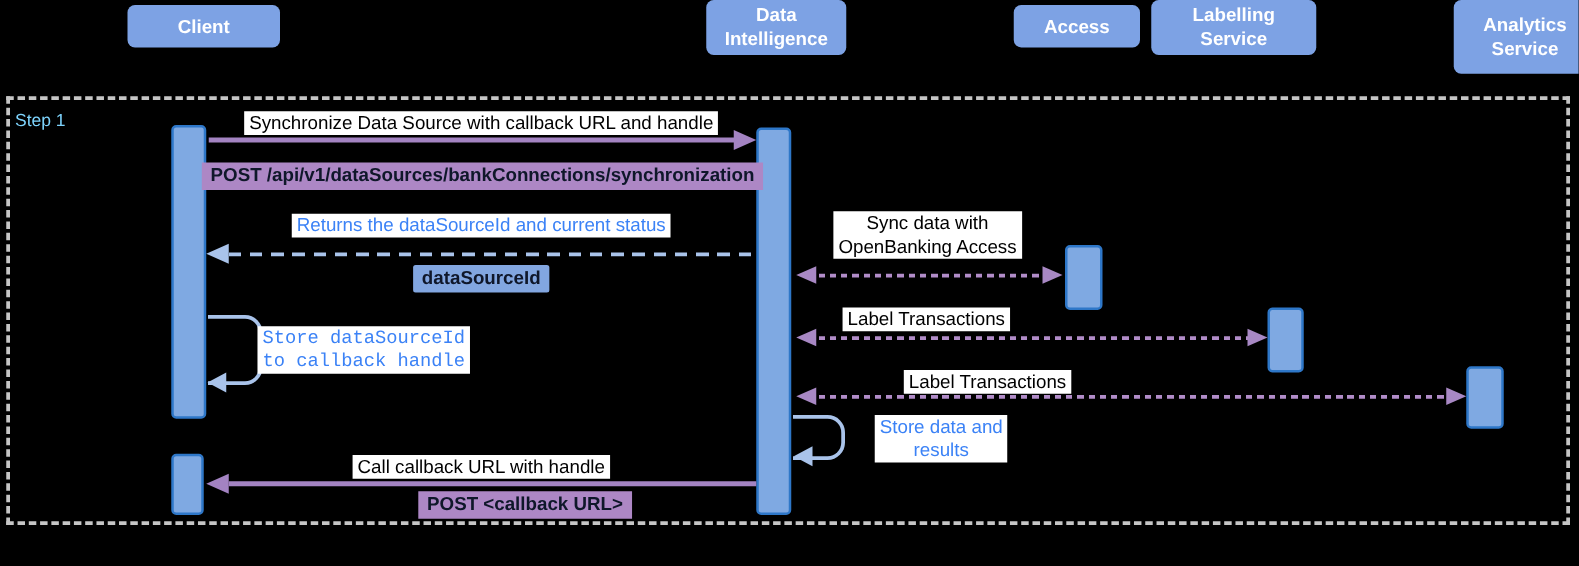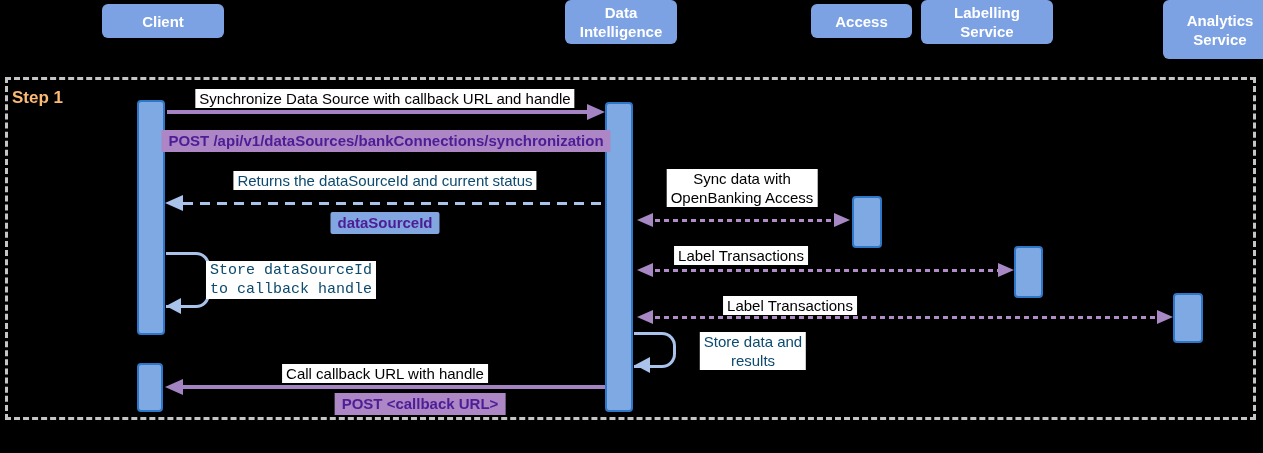--- a/index.html
+++ b/index.html
@@ -14,21 +14,21 @@
     display:flex;align-items:center;justify-content:center;white-space:pre-line;
   }
   #h-client{left:90px;top:4px;width:122px;height:34px;margin-left:12px;}
   #h-di{left:565px;top:0px;width:112px;height:44px;}
   #h-access{left:811px;top:4px;width:101px;height:34px;}
   #h-labelling{left:921px;top:0px;width:132px;height:44px;}
   #h-analytics{left:1131px;top:0px;width:114px;height:59px;margin-left:32px;}
 
   
   #frame{position:absolute;left:5px;top:77px;width:1245px;height:337px;border:3px dashed #c5c5c5;}
-  #step-label{position:absolute;left:12px;top:88px;color:#fdba74;font-weight:bold;font-size:17px;}
+  #step-label{position:absolute;left:12px;top:88px;color:#7dd3fc;font-weight:normal;font-size:14px;}
 
   
   .bar{position:absolute;background:#7fa9e2;border:2px solid #2e77c8;border-radius:4px;box-sizing:border-box;}
   #bar-client-1{left:137px;top:100px;width:28px;height:235px;}
   #bar-client-2{left:137px;top:363px;width:26px;height:49px;}
   #bar-di{left:605px;top:102px;width:28px;height:310px;}
   #bar-access{left:852px;top:196px;width:30px;height:52px;}
   #bar-labelling{left:1014px;top:246px;width:29px;height:52px;}
   #bar-analytics{left:1173px;top:293px;width:30px;height:50px;}
 
@@ -49,32 +49,32 @@
 
   
   .loop{position:absolute;border:3px solid #a9c3ea;border-left:none;border-radius:0 14px 14px 0;box-sizing:border-box;}
   #loop-client{left:166px;top:252px;width:44px;height:56px;}
   #loop-di{left:634px;top:332px;width:42px;height:36px;}
 
   
   .msg{position:absolute;background:#fff;padding:0 4px;font-size:15px;line-height:19px;
        white-space:pre-line;text-align:center;transform:translateX(-50%);}
   .msg-purple{color:#000000;}
-  .msg-blue{color:#0c4a6e;}
+  .msg-blue{color:#3b82f6;}
   #m-sync{left:385px;top:89px;}
   #m-returns{left:385px;top:171px;}
   #m-openbanking{left:742px;top:169px;}
   #m-store-handle{left:291px;top:261px;font-family:Liberation Mono, monospace;}
   #m-label-1{left:741px;top:246px;}
   #m-label-2{left:790px;top:296px;}
   #m-store-results{left:753px;top:332px;}
   #m-callback{left:385px;top:364px;}
 
   
-  .badge{position:absolute;color:#4c1d95;font-weight:bold;font-size:15px;line-height:20px;
+  .badge{position:absolute;color:#0f172a;font-weight:bold;font-size:15px;line-height:20px;
          padding:1px 7px;transform:translateX(-50%);white-space:nowrap;}
   .badge-purple{background:#ad87c5;}
   .badge-blue{background:#82a6e0;border-radius:2px;text-align:center;}
   #b-post-sync{left:386px;top:130px;}
   #b-datasourceid{left:385px;top:212px;}
   #b-post-callback{left:420px;top:393px;}
 </style>
 </head>
 <body>
 

